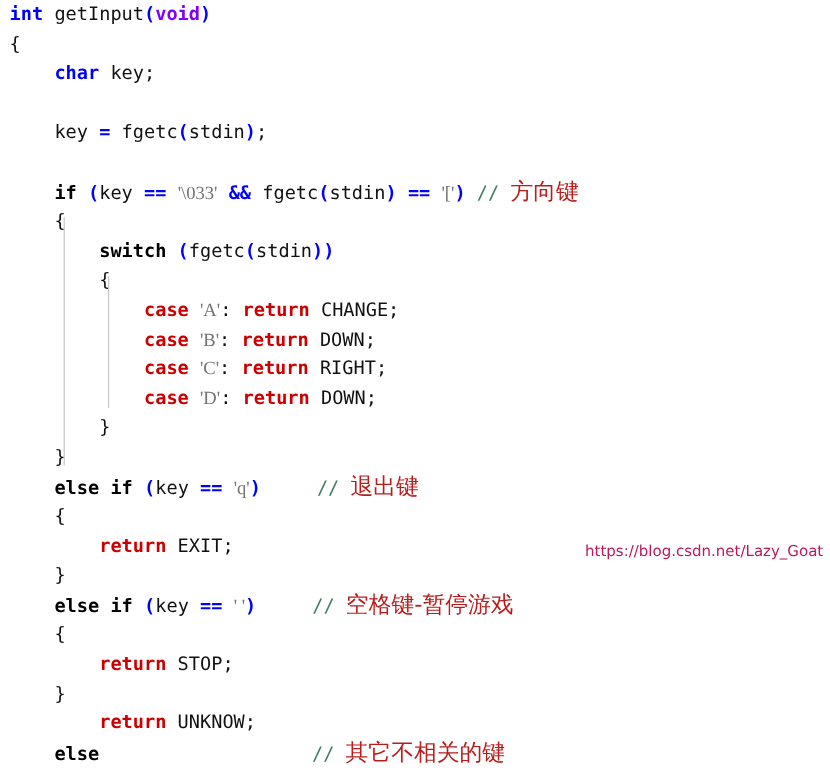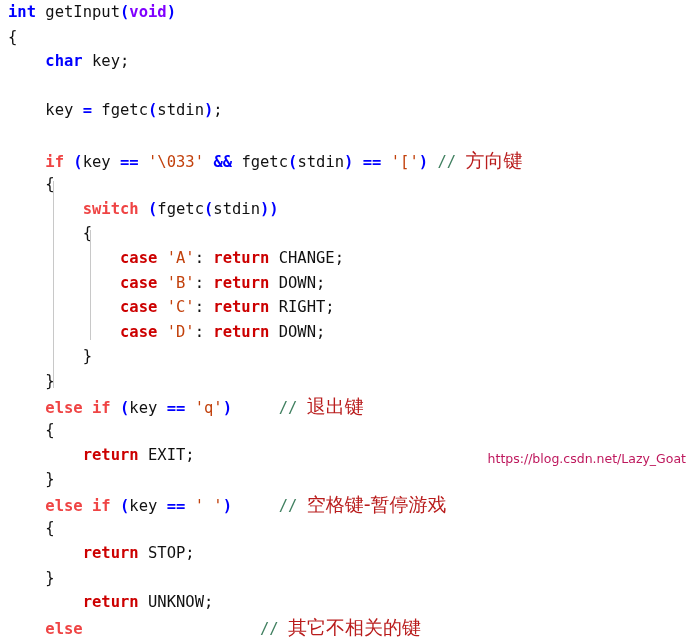--- a/index.html
+++ b/index.html
@@ -22,26 +22,26 @@
   .line {
     position: relative;
     height: 24.6px;
     line-height: 24.6px;
     font-size: 15.5px;
     white-space: pre;
     padding-left: 8px;
     letter-spacing: 0px;
   }
   .type    { color: #0000ff; font-weight: bold; }
-  .ctrl    { color: #ef4444; font-weight: bold; text-align: center; }
+  .ctrl    { color: #000000; font-weight: bold; text-align: center; }
   .ret     { color: #cc0000; font-weight: bold; }
   .case    { color: #cc0000; font-weight: bold; }
   .void    { color: #8000ff; font-weight: bold; }
   .op      { color: #0000ff; font-weight: bold; }
-  .str     { color: #c2410c; }
+  .str     { color: #737373; font-family: Liberation Serif, serif; }
   .cmt     { color: #3f7f5f; }
   .cmt-cn  { color: #b91c1c; font-family: "DejaVu Sans", sans-serif; font-size: 19px; }
   .plain   { color: #111111; }
   .brace   { color: #111111; }
 
   
   .guide {
     position: absolute;
     width: 1px;
     background: #c8c8c8;

